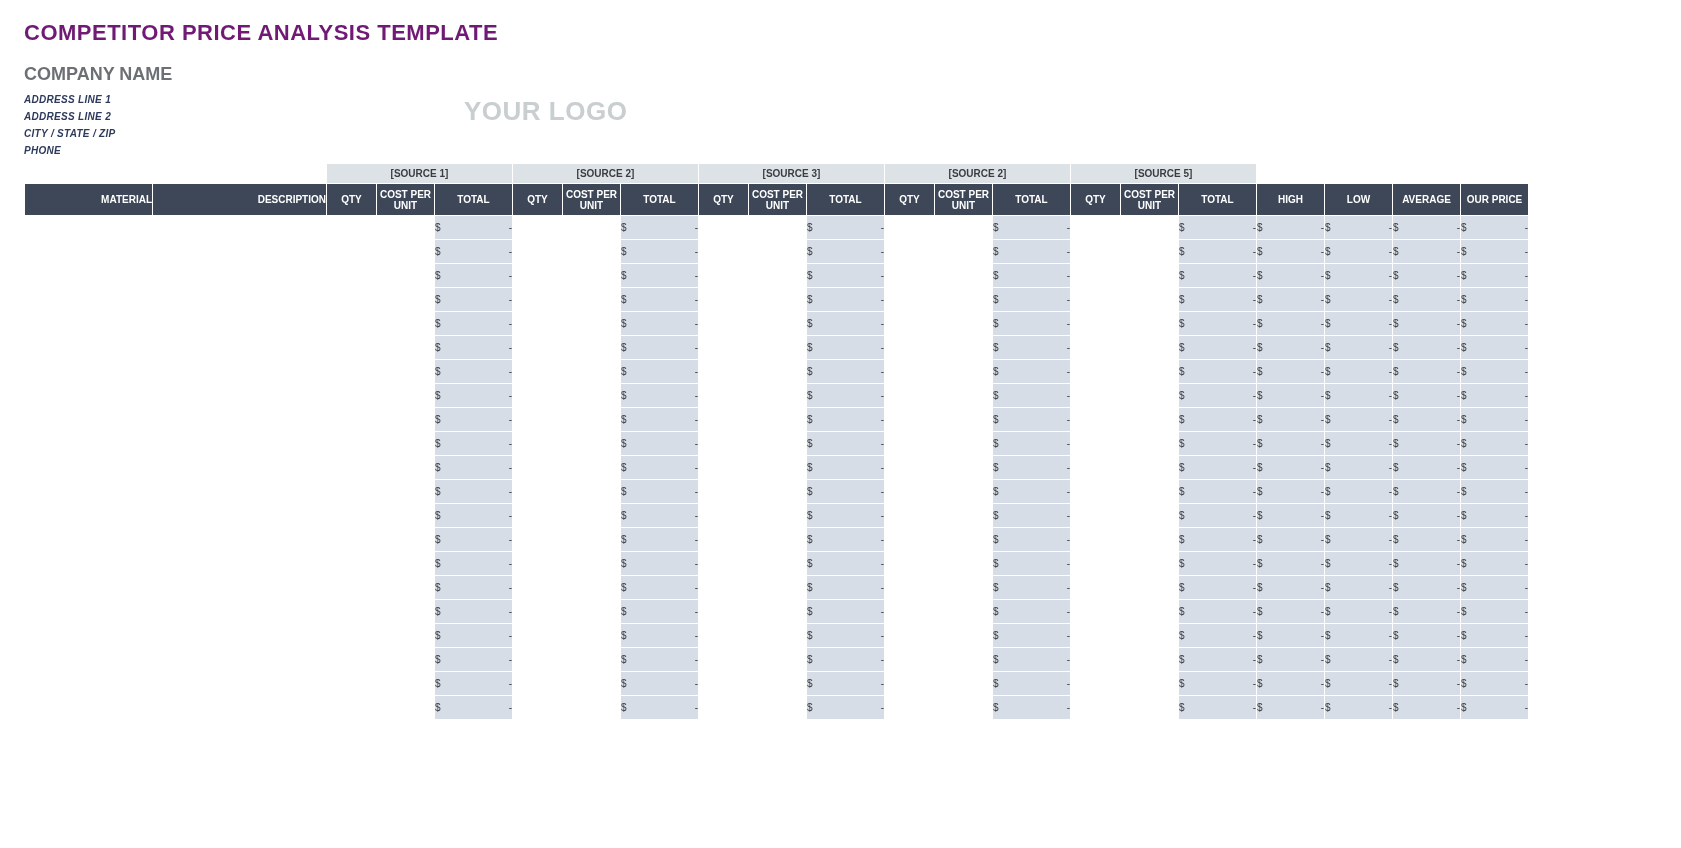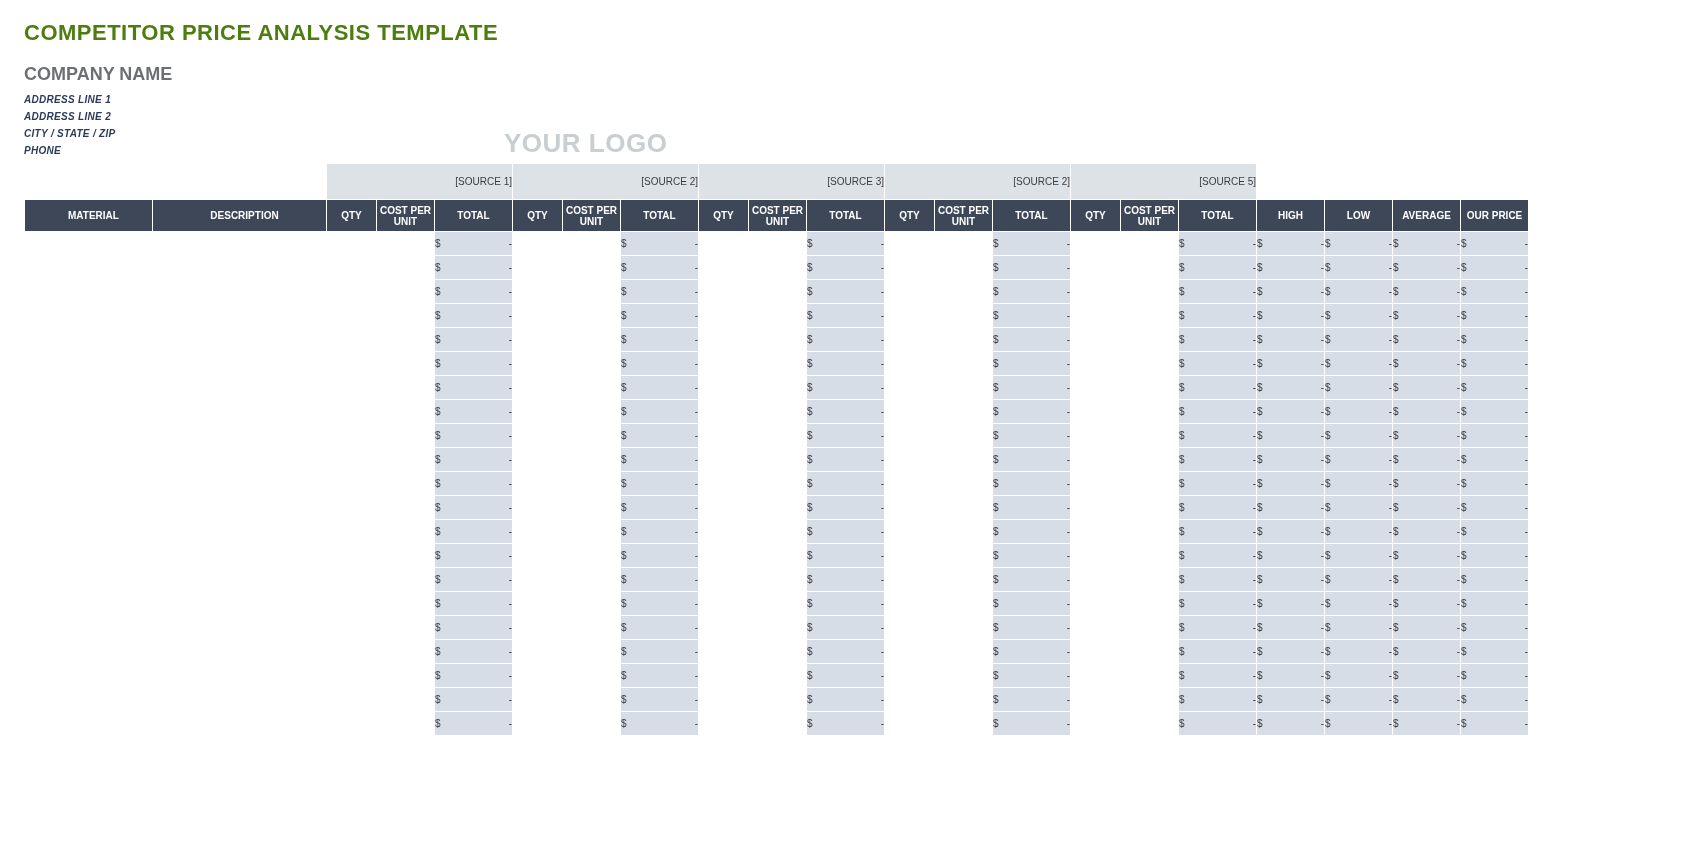--- a/index.html
+++ b/index.html
@@ -8,26 +8,26 @@
     padding: 20px 24px;
     font-family: Arial, Helvetica, sans-serif;
     background: #fff;
     color: #222;
     width: 1681px;
   }
   .title {
     font-size: 22px;
     font-weight: 700;
     letter-spacing: .5px;
-    color: #4d7c0f;
+    color: #701a75;
     margin-bottom: 18px;
   }
   .header-row {
     display: flex;
-    align-items: flex-end;
+    align-items: center;
   }
   .company-block { width: 440px; }
   .company-name {
     font-size: 18px;
     font-weight: 700;
     color: #6c6f74;
     margin-bottom: 6px;
   }
   .meta-line {
     font-size: 10px;
@@ -35,52 +35,51 @@
     color: #2d3a5b;
     padding: 3px 0;
     letter-spacing: .3px;
     font-style: italic;
   }
   .logo-ph {
     font-size: 26px;
     font-weight: 700;
     color: #c9ced1;
     letter-spacing: .5px;
-    margin-left: 40px;
   }
   table.main {
     border-collapse: collapse;
     table-layout: fixed;
     font-size: 10px;
     margin-top: 4px;
   }
   table.main th, table.main td {
     border: 1px solid #fff;
     padding: 0;
   }
   .src-row th {
     background: #dde2e7;
     color: #3a3c40;
-    font-weight: 400;
+    font-weight: 700;
     font-size: 10px;
-    text-align: right;
+    text-align: center;
     padding: 5px 8px;
-    height: 36px;
+    height: 20px;
   }
   .hdr-row th {
     background: #3d4757;
     color: #fff;
     font-weight: 700;
     font-size: 10px;
     text-align: center;
     padding: 6px 4px;
     height: 32px;
     line-height: 1.1;
   }
-  .hdr-row th.left { text-align: center; padding-left: 10px; }
+  .hdr-row th.left { text-align: right; padding-left: 10px; }
   .col-mat  { width: 128px; }
   .col-desc { width: 174px; }
   .col-qty  { width: 50px; }
   .col-cpu  { width: 58px; }
   .col-tot  { width: 78px; }
   .col-sum  { width: 68px; }
   td.cell {
     height: 24px;
     font-size: 10px;
     color: #3a3c40;

